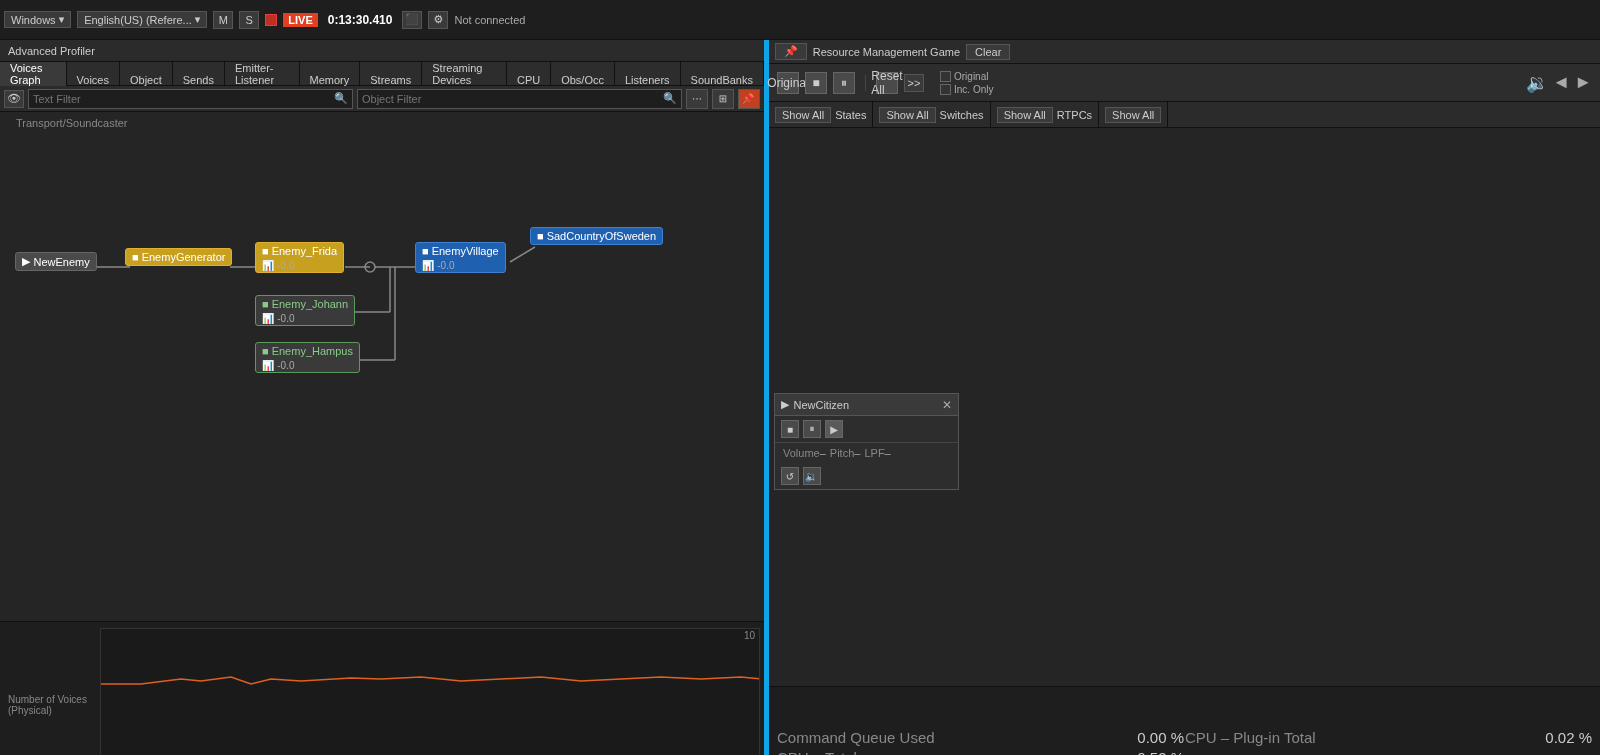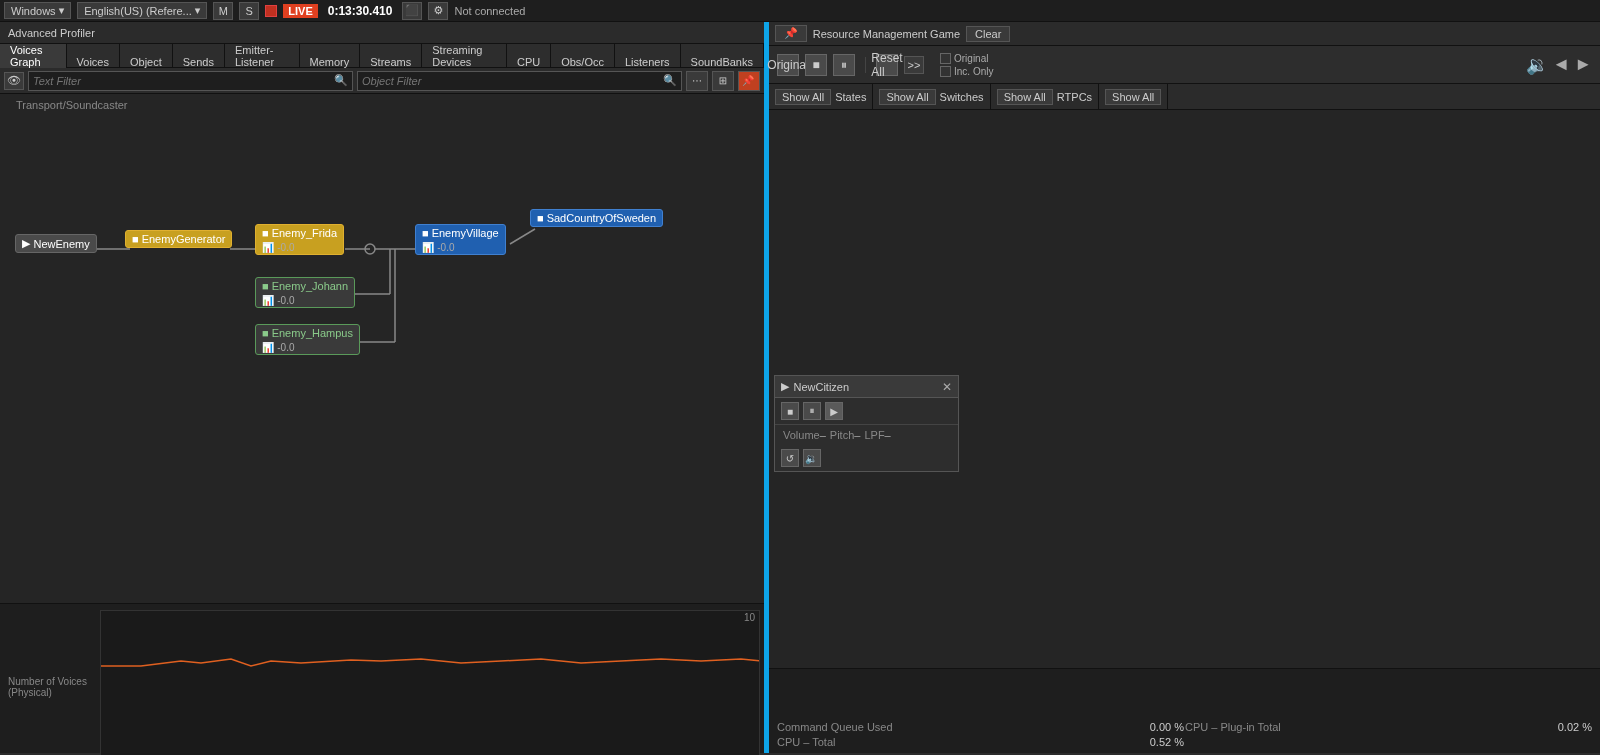--- a/index.html
+++ b/index.html
@@ -11,21 +11,21 @@
       width: 1600px;
       height: 755px;
       overflow: hidden;
       position: relative;
     }
 
     
     .top-bar {
       display: flex;
       align-items: center;
-      height: 22px;
+      height: 40px;
       background: #1e1e1e;
       border-bottom: 1px solid #111;
       padding: 0 4px;
       gap: 6px;
       font-size: 11px;
     }
     .top-bar-section {
       display: flex;
       align-items: center;
       gap: 4px;
@@ -140,21 +140,20 @@
       flex: 1;
       padding: 0 4px;
     }
     .filter-input {
       background: transparent;
       border: none;
       color: #888;
       font-size: 11px;
       outline: none;
       flex: 1;
-      font-style: italic;
     }
     .filter-icon {
       color: #888;
       font-size: 11px;
     }
     .filter-icon-btn {
       background: #3a3a3a;
       border: 1px solid #555;
       color: #ccc;
       width: 22px;
@@ -501,21 +500,21 @@
     }
     .status-rows {
       display: grid;
       grid-template-columns: 1fr 1fr;
       gap: 1px;
       padding: 4px 8px;
     }
     .status-row {
       display: flex;
       justify-content: space-between;
-      font-size: 11px;
+      font-size: 15px;
       padding: 1px 0;
     }
     .status-label {
       color: #888;
     }
     .status-value {
       color: #ccc;
     }
 
     

